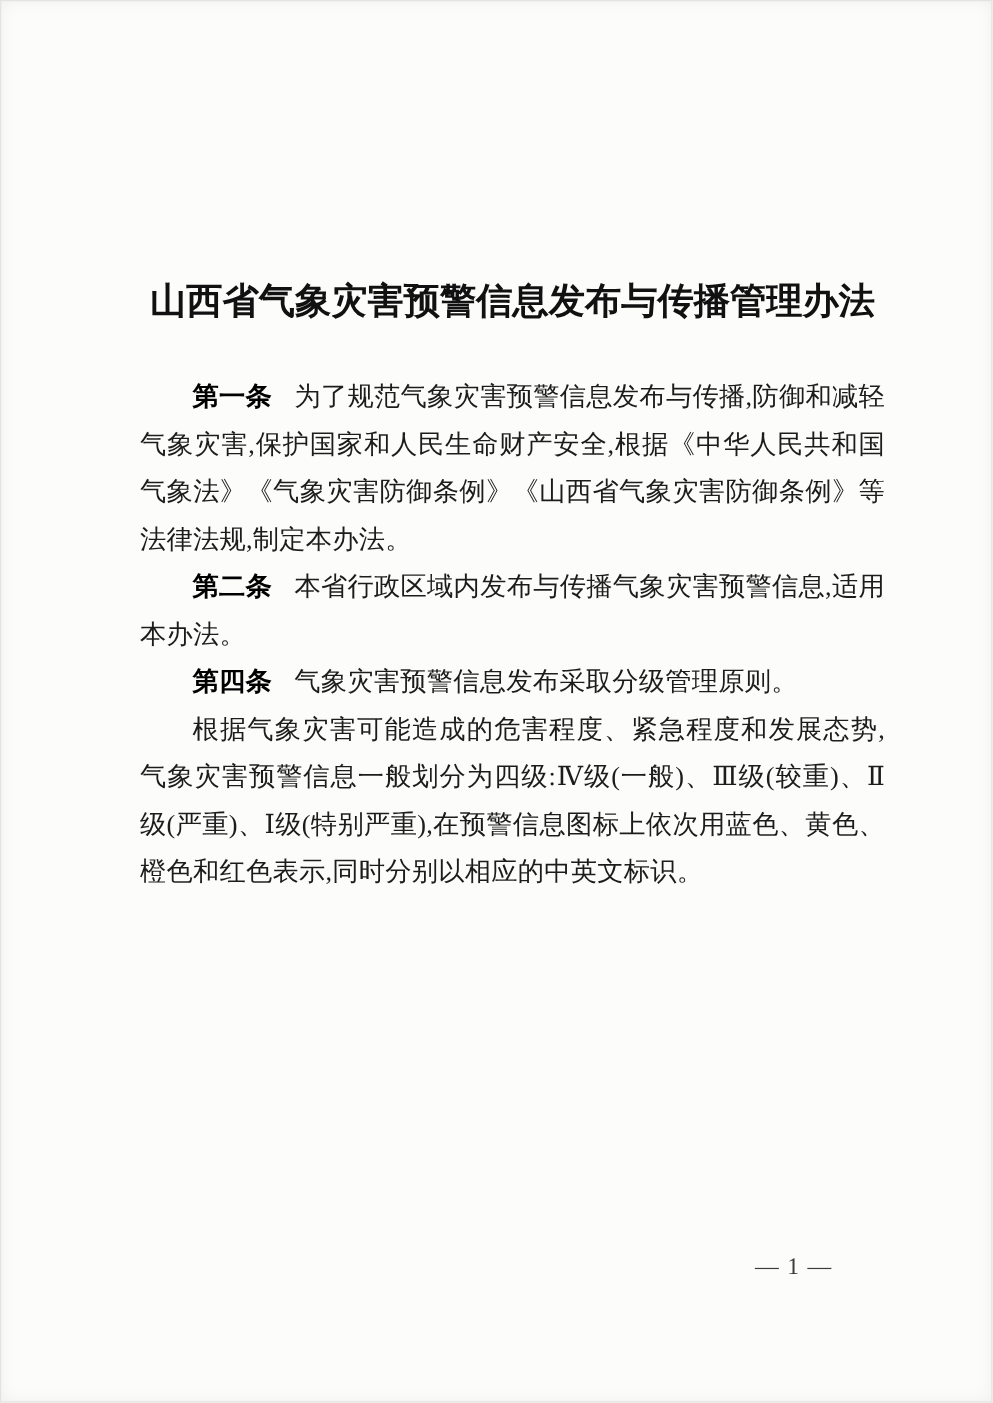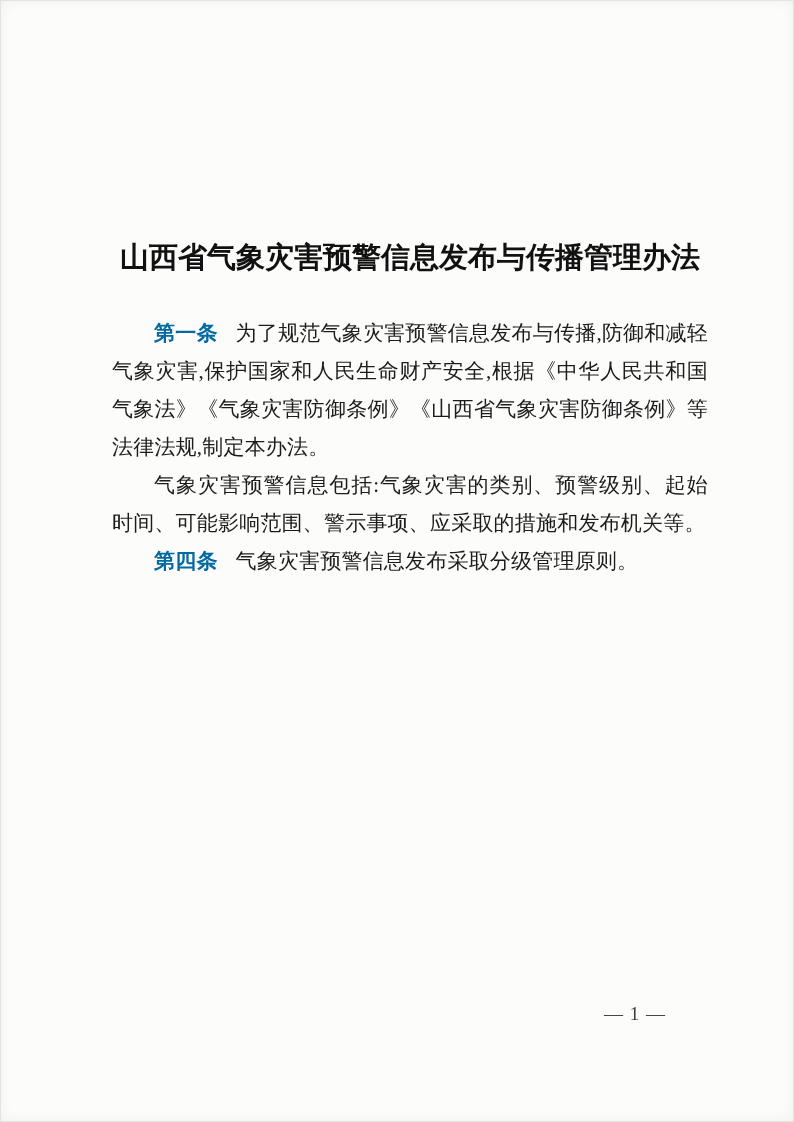--- a/index.html
+++ b/index.html
@@ -16,21 +16,21 @@
     overflow: hidden;
     box-shadow: inset 0 0 0 1px #e3e3e1, inset 0 0 14px rgba(0,0,0,0.06);
   }
   .page {
     position: absolute;
     inset: 0;
   }
   .content {
     position: absolute;
     left: 112px;
-    top: 16px;
+    top: 0;
     width: 596px;
     padding-top: 225px;
   }
   .doc-title {
     margin: 0;
     font-size: 29px;
     line-height: 33px;
     font-weight: bold;
     text-align: center;
     color: #111;
@@ -43,21 +43,21 @@
     margin: 0;
     font-size: 21px;
     line-height: 38px;
     text-indent: 2em;
     text-align: justify;
     text-justify: inter-ideograph;
     letter-spacing: 0.2px;
   }
   .article-label {
     font-weight: bold;
-    color: #0369a1;
+    color: #000000;
   }
   .article-label:not(:empty) {
     margin-right: 0.85em;
   }
   .page-number {
     position: absolute;
     left: 560px;
     top: 1002px;
     width: 150px;
     text-align: center;
@@ -72,25 +72,26 @@
 
 <div class="page">
   <div class="content">
 
     <h1 class="doc-title">山西省气象灾害预警信息发布与传播管理办法</h1>
 
     <div class="doc-body">
 
       <p><span class="article-label">第一条</span><span>为了规范气象灾害预警信息发布与传播,防御和减轻气象灾害,保护国家和人民生命财产安全,根据《中华人民共和国气象法》《气象灾害防御条例》《山西省气象灾害防御条例》等法律法规,制定本办法。</span></p>
 
+      <p><span class="article-label">第二条</span><span>本省行政区域内发布与传播气象灾害预警信息,适用本办法。</span></p>
 
 
-      <p><span class="article-label"></span><span>气象灾害预警信息包括:气象灾害的类别、预警级别、起始时间、可能影响范围、警示事项、应采取的措施和发布机关等。</span></p>
 
       <p><span class="article-label">第四条</span><span>气象灾害预警信息发布采取分级管理原则。</span></p>
 
+      <p><span class="article-label"></span><span>根据气象灾害可能造成的危害程度、紧急程度和发展态势,气象灾害预警信息一般划分为四级:Ⅳ级(一般)、Ⅲ级(较重)、Ⅱ级(严重)、Ⅰ级(特别严重),在预警信息图标上依次用蓝色、黄色、橙色和红色表示,同时分别以相应的中英文标识。</span></p>
 
 
     </div>
   </div>
 
   <div class="page-number">— 1 —</div>
 </div>
 
 </body></html>

